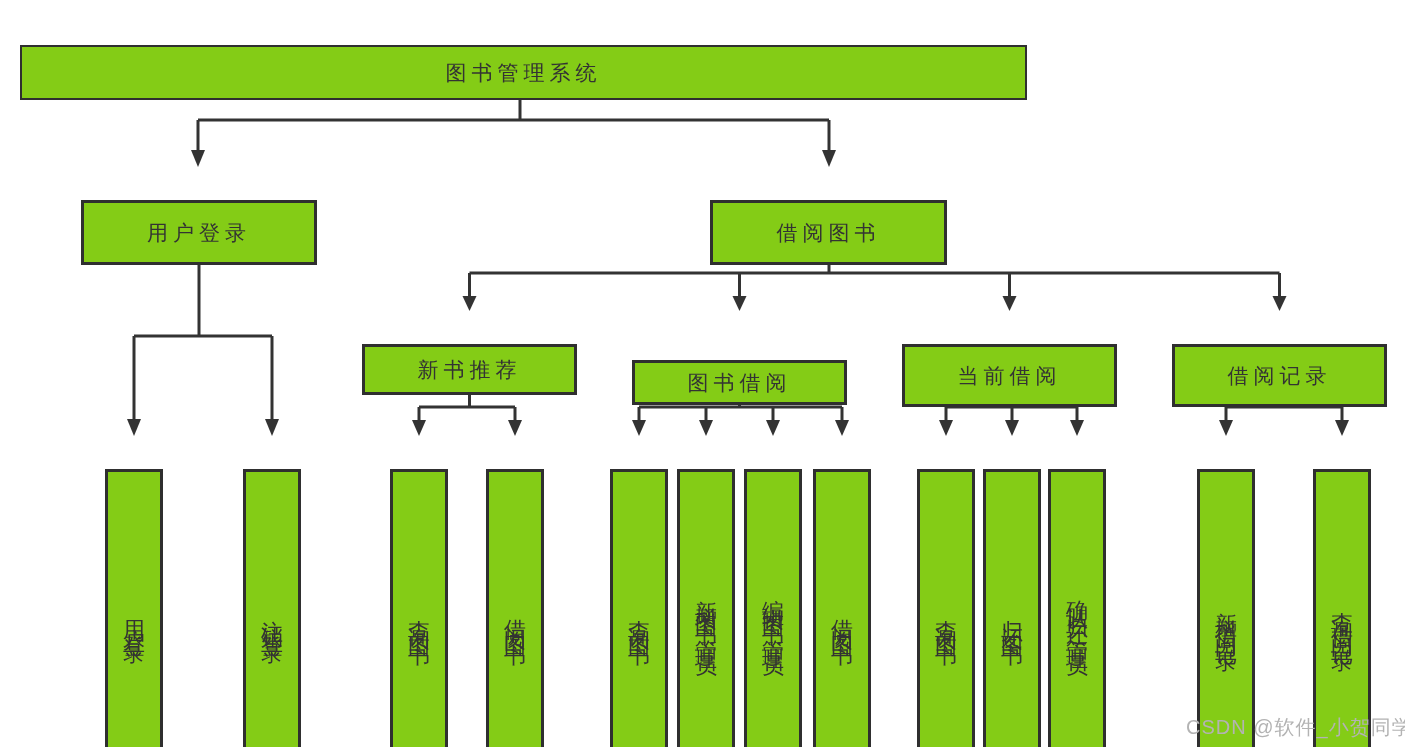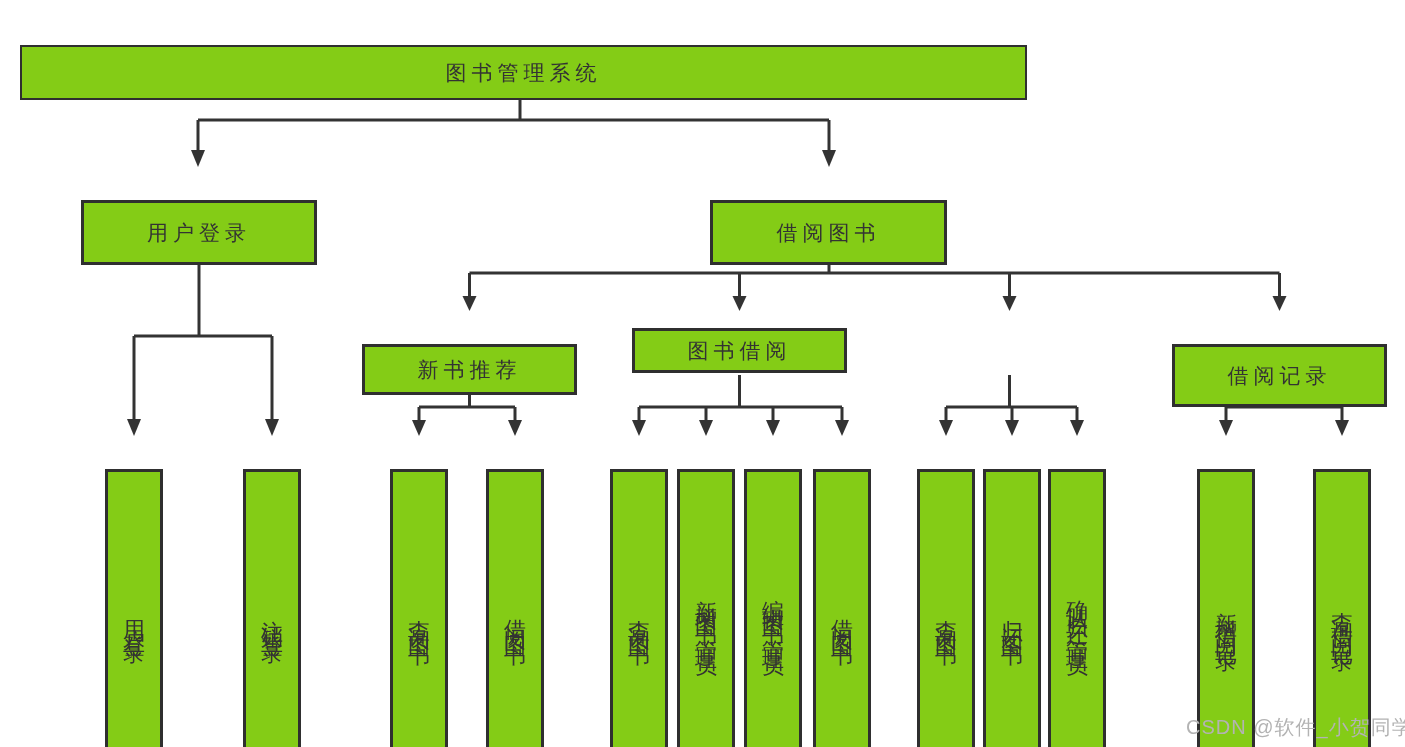--- a/index.html
+++ b/index.html
@@ -137,22 +137,25 @@
   <div class="box" style="left:81px;top:168px;width:236px;height:65px">
     <span class="hlabel">用户登录</span>
   </div>
   <div class="box" style="left:710px;top:168px;width:237px;height:65px">
     <span class="hlabel">借阅图书</span>
   </div>
 
   <div class="box" style="left:362px;top:312px;width:215px;height:51px">
     <span class="hlabel">新书推荐</span>
   </div>
-  <div class="box" style="left:632px;top:296px;width:215px;height:45px">
+  <div class="box" style="left:632px;top:328px;width:215px;height:45px">
     <span class="hlabel">图书借阅</span>
+  </div>
+  <div class="box" style="left:902px;top:312px;width:215px;height:63px">
+    <span class="hlabel">当前借阅</span>
   </div>
   <div class="box" style="left:1172px;top:312px;width:215px;height:63px">
     <span class="hlabel">借阅记录</span>
   </div>
 
   <div class="box leaf" style="left:105px;top:437px;width:58px;height:297px">
     <span class="vlabel">用户登录</span>
   </div>
   <div class="box leaf" style="left:243px;top:437px;width:58px;height:297px">
     <span class="vlabel">注销登录</span>

